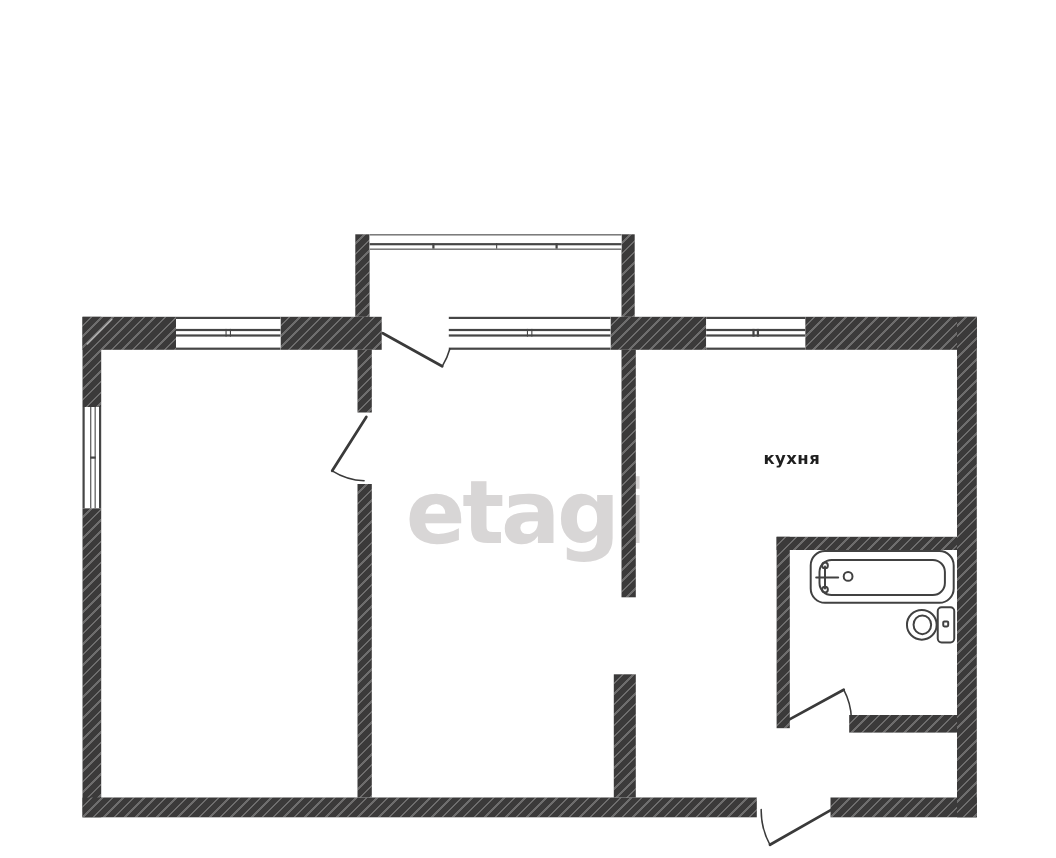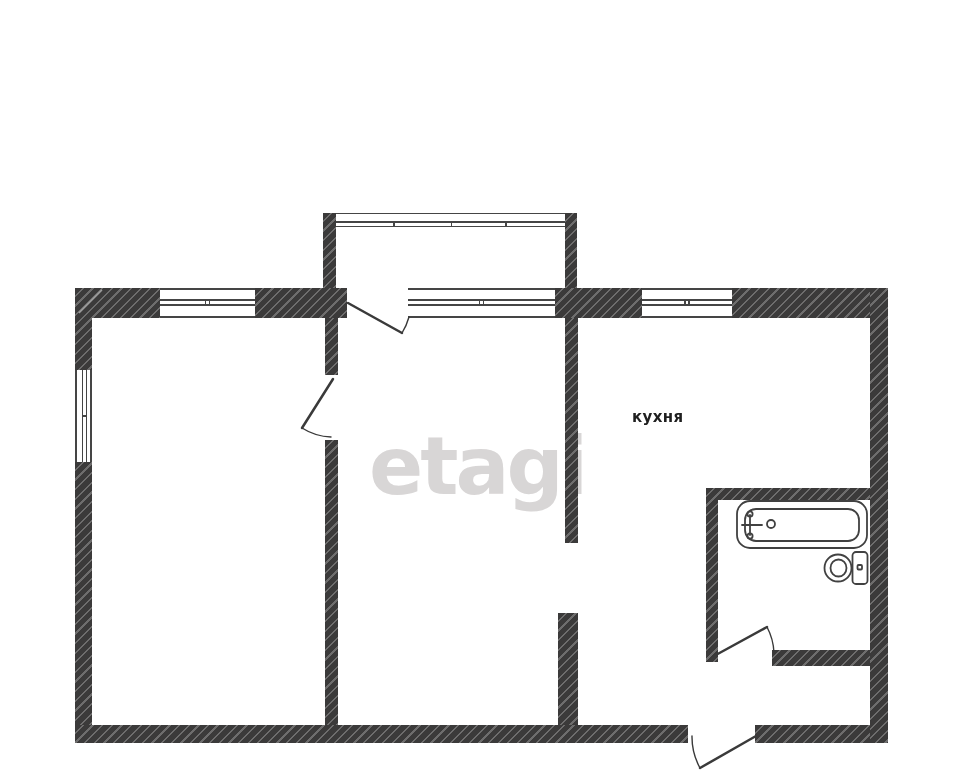--- a/index.html
+++ b/index.html
@@ -137,15 +137,15 @@
     </g>
 
     <g stroke="#414141" stroke-width="1.8" fill="none">
       <ellipse cx="838" cy="568" rx="13.5" ry="13.5" fill="#ffffff"></ellipse>
       <ellipse cx="838.5" cy="568" rx="8" ry="8.5"></ellipse>
       <rect x="852.5" y="552" width="15" height="32" rx="3.5" fill="#ffffff"></rect>
       <rect x="857.5" y="565" width="4.5" height="4.5" rx="1"></rect>
     </g>
   </svg>
 
-  <div class="room-label" style="left:632px;top:408px">кухня</div>
+  <div class="room-label" style="left:694px;top:408px">кухня</div>
 
 </div>
 
 </body></html>

